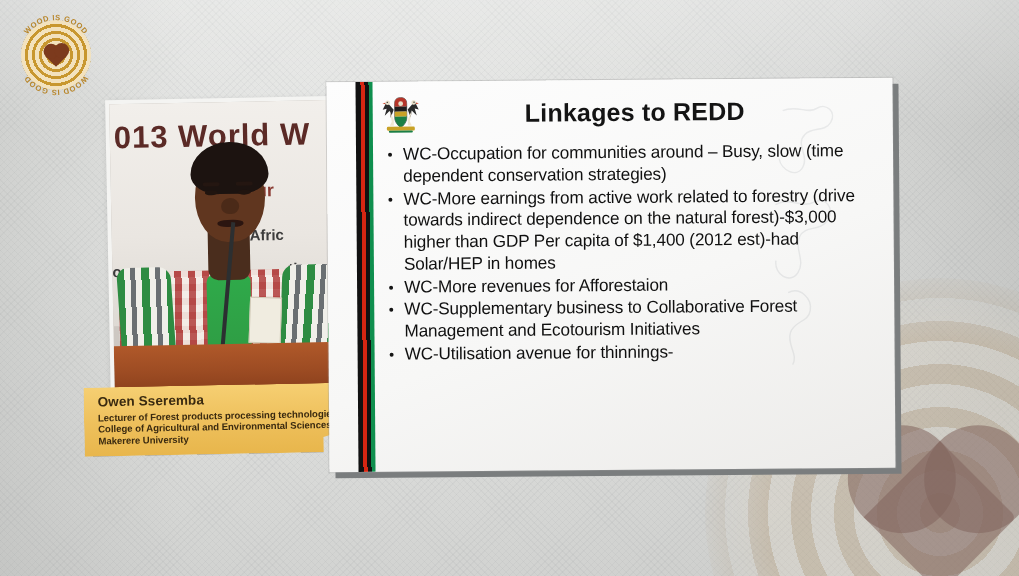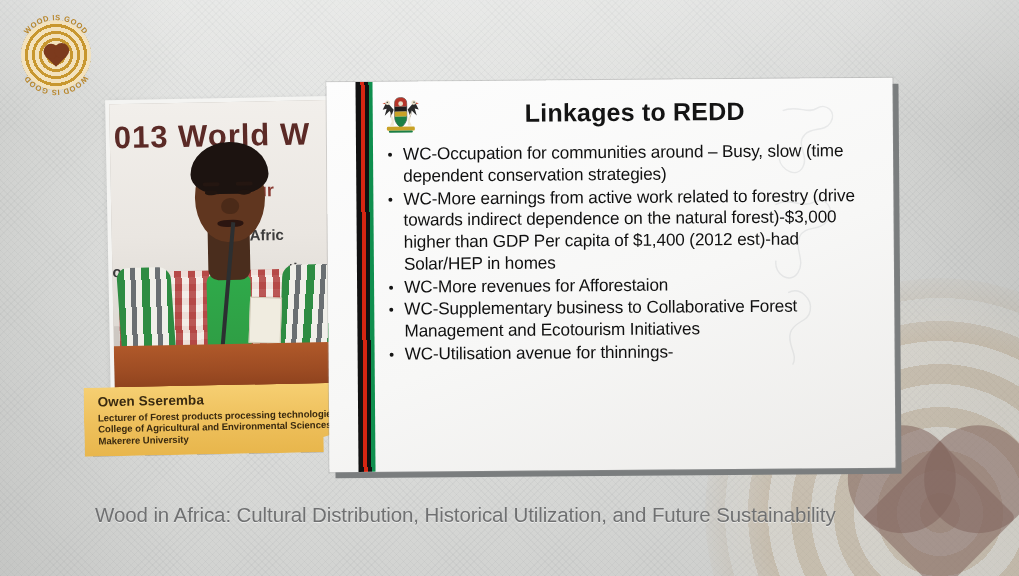--- a/index.html
+++ b/index.html
@@ -477,17 +477,14 @@
 
     <div class="slide-body">
       <div class="bullet">WC-Occupation for communities around – Busy, slow (time dependent conservation strategies)</div>
       <div class="bullet">WC-More earnings from active work related to forestry (drive towards indirect dependence on the natural forest)-$3,000 higher than GDP Per capita of $1,400 (2012 est)-had Solar/HEP in homes</div>
       <div class="bullet">WC-More revenues for Afforestaion</div>
       <div class="bullet">WC-Supplementary business to Collaborative Forest Management and Ecotourism Initiatives</div>
       <div class="bullet">WC-Utilisation avenue for thinnings-</div>
     </div>
   </div>
 
-  <div class="banner">
-    <div class="banner-text">Wood in Africa: Cultural Distribution, Historical Utilization, and Future Sustainability</div>
-  </div>
 
 </div>
 
 </body></html>

